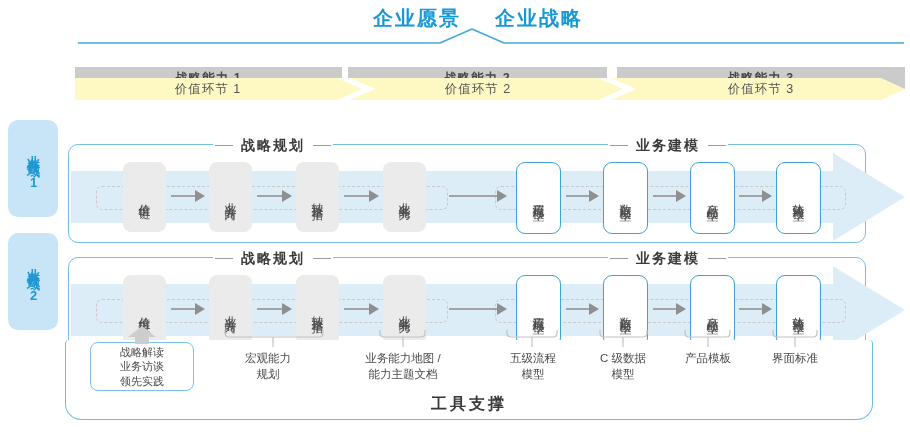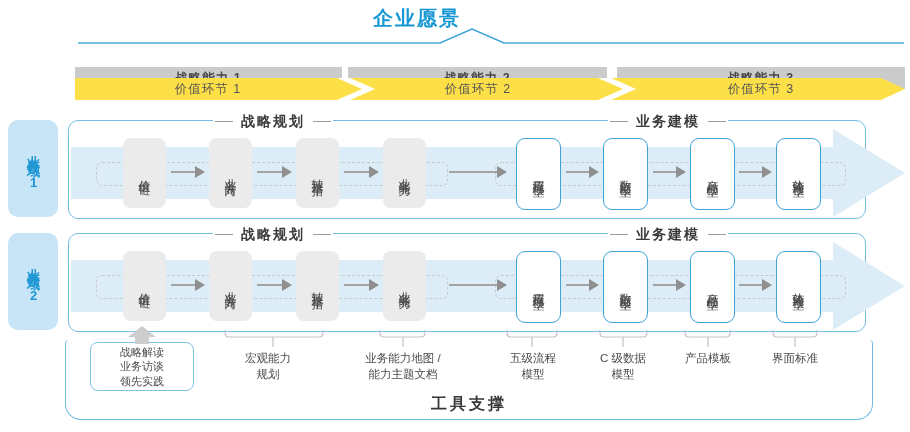--- a/index.html
+++ b/index.html
@@ -9,34 +9,34 @@
   
   .top-title{position:absolute;top:5px;transform:translateX(-50%);
              font-size:20px;font-weight:bold;color:#1798d5;letter-spacing:2px;white-space:nowrap;}
 
   
   .cap-bar{position:absolute;top:51px;height:22px;background:#cbcbcb;
            display:flex;align-items:center;justify-content:center;
            font-size:12.5px;font-weight:600;color:#474747;letter-spacing:1px;margin-top:16px;}
 
   
-  .value-band{position:absolute;left:75px;top:78px;width:830px;height:22px;background:#fde047;
+  .value-band{position:absolute;left:75px;top:78px;width:830px;height:22px;background:#fef9c3;
               clip-path:polygon(0 0,806px 0,830px 11px,806px 22px,0 22px);}
   .band-notch{position:absolute;top:0;width:38px;height:22px;background:#fff;
               clip-path:polygon(0 0,13px 0,38px 11px,13px 22px,0 22px,25px 11px);}
   .vl-label{position:absolute;top:0;height:22px;line-height:22px;transform:translateX(-50%);
             font-size:12.5px;color:#555;letter-spacing:1px;white-space:nowrap;}
 
   
   .domain-label{position:absolute;left:8px;width:50px;background:#c7e5f6;border-radius:10px;
                 color:#1f97d4;font-weight:bold;font-size:13px;letter-spacing:3px;
                 writing-mode:vertical-rl;text-orientation:upright;
                 display:flex;align-items:center;justify-content:center;}
   .domain{position:absolute;left:68px;width:796px;height:97px;background:#fff;
-          border:1px solid #74bfe3;border-radius:10px;}
+          border:1px solid #74bfe3;border-radius:10px;margin-top:24px;}
   .bigarrow{position:absolute;left:2px;top:8px;width:836px;height:88px;background:#dcedf8;
             clip-path:polygon(0 20.5%,762px 20.5%,762px 0,834px 50%,762px 100%,762px 79.5%,0 79.5%);}
   .dashzone{position:absolute;top:41px;height:22px;border:1px dashed #c9c9c9;border-radius:6px;}
   .dz1{left:27px;width:350px;} .dz2{left:426px;width:349px;}
   .sec-header{position:absolute;top:-9px;transform:translateX(-50%);background:#fff;padding:0 2px;
               font-size:14px;font-weight:bold;color:#3a3a3a;letter-spacing:2px;white-space:nowrap;
               display:flex;align-items:center;gap:8px;line-height:18px;}
   .sec-header::before,.sec-header::after{content:"";width:18px;height:1px;background:#9b9b9b;}
   .hdr-plan{left:204px;} .hdr-model{left:599px;}
 
@@ -70,20 +70,21 @@
 
   
   #overlay{position:absolute;left:0;top:0;z-index:6;pointer-events:none;}
 </style>
 </head>
 <body>
 
 <div id="canvas">
 
   <div class="top-title" style="left:417px;">企业愿景</div>
+  <div class="top-title" style="left:539px;">企业战略</div>
 
   <div class="cap-bar" style="left:75px;width:267px;">战略能力 1</div>
   <div class="cap-bar" style="left:348px;width:259px;">战略能力 2</div>
   <div class="cap-bar" style="left:617px;width:288px;">战略能力 3</div>
 
   <div class="value-band">
     <div class="band-notch" style="left:262px;"></div>
     <div class="band-notch" style="left:523px;"></div>
     <span class="vl-label" style="left:133px;">价值环节 1</span>
     <span class="vl-label" style="left:403px;">价值环节 2</span>

